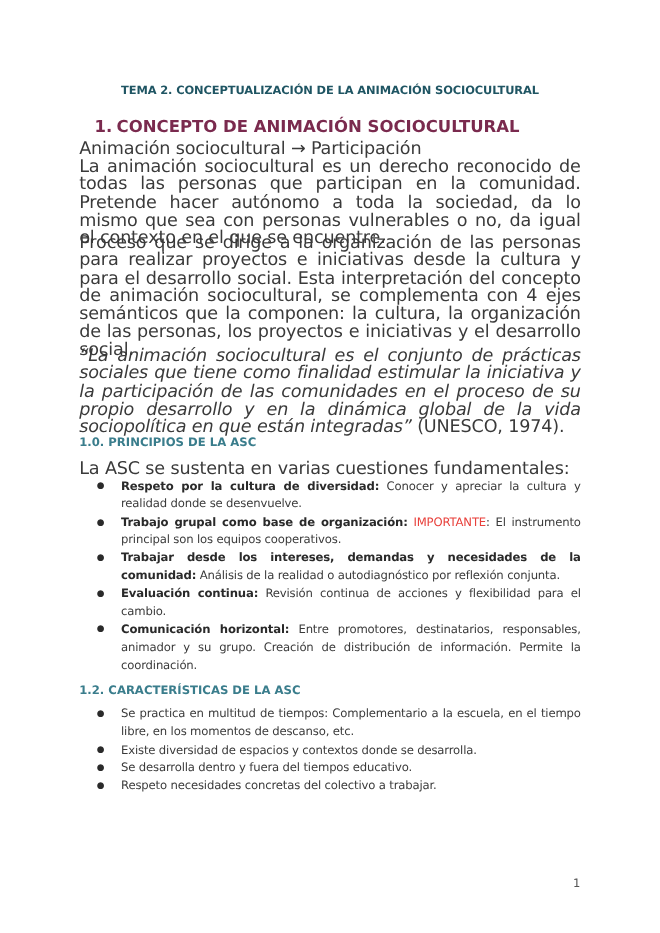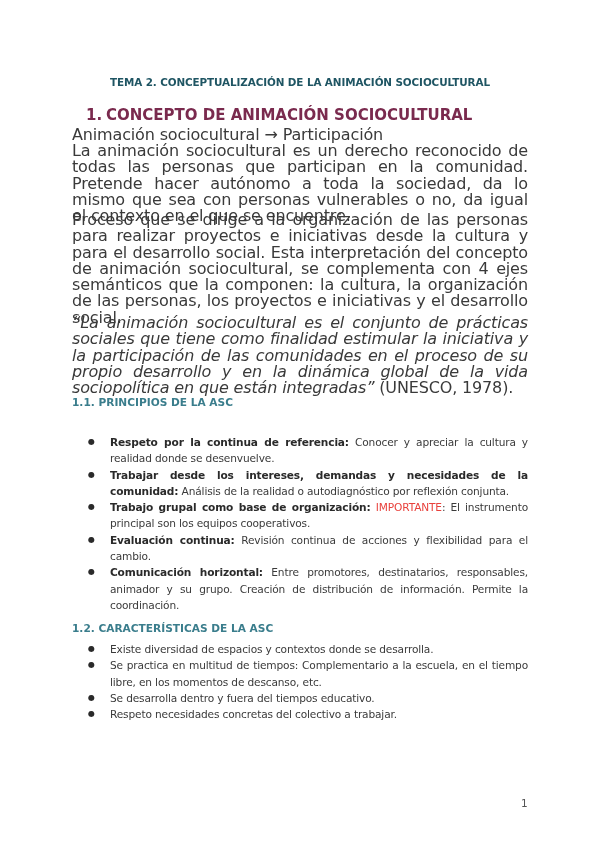--- a/index.html
+++ b/index.html
@@ -30,36 +30,37 @@
 
   <div class="h1">
     <span class="num">1.</span><span>CONCEPTO DE ANIMACIÓN SOCIOCULTURAL</span>
   </div>
 
   <div class="text" style="top:127px;">Animación sociocultural → Participación</div>
   <div class="text" style="top:143px;">La animación sociocultural es un derecho reconocido de todas las personas que participan en la comunidad. Pretende hacer autónomo a toda la sociedad, da lo mismo que sea con personas vulnerables o no, da igual el contexto en el que se encuentre.</div>
   <div class="text" style="top:212px;">Proceso que se dirige a la organización de las personas para realizar proyectos e iniciativas desde la cultura y para el desarrollo social. Esta interpretación del concepto de animación sociocultural, se complementa con 4 ejes semánticos que la componen: la cultura, la organización de las personas, los proyectos e iniciativas y el desarrollo social.</div>
 
   <div class="text" style="top:315px;">
-    <span class="italic" style="font-style:italic;">“La animación sociocultural es el conjunto de prácticas sociales que tiene como finalidad estimular la iniciativa y la participación de las comunidades en el proceso de su propio desarrollo y en la dinámica global de la vida sociopolítica en que están integradas”</span><span> (UNESCO, 1978).</span>
+    <span class="italic" style="font-style:italic;">“La animación sociocultural es el conjunto de prácticas sociales que tiene como finalidad estimular la iniciativa y la participación de las comunidades en el proceso de su propio desarrollo y en la dinámica global de la vida sociopolítica en que están integradas”</span><span> (UNESCO, 1974).</span>
   </div>
 
-  <div class="h2" style="top:396px;">1.1. PRINCIPIOS DE LA ASC</div>
+  <div class="h2" style="top:396px;">1.0. PRINCIPIOS DE LA ASC</div>
+  <div class="text" style="top:418px;">La ASC se sustenta en varias cuestiones fundamentales:</div>
 
   <ul class="bullets" style="top:434px;">
-    <li><span class="b">Respeto por la continua de referencia:</span><span> Conocer y apreciar la cultura y realidad donde se desenvuelve.</span></li>
+    <li><span class="b">Respeto por la cultura de diversidad:</span><span> Conocer y apreciar la cultura y realidad donde se desenvuelve.</span></li>
+    <li><span class="b">Trabajo grupal como base de organización:</span><span class="red"> IMPORTANTE</span><span>: El instrumento principal son los equipos cooperativos.</span></li>
     <li><span class="b">Trabajar desde los intereses, demandas y necesidades de la comunidad:</span><span> Análisis de la realidad o autodiagnóstico por reflexión conjunta.</span></li>
-    <li><span class="b">Trabajo grupal como base de organización:</span><span class="red"> IMPORTANTE</span><span>: El instrumento principal son los equipos cooperativos.</span></li>
     <li><span class="b">Evaluación continua:</span><span> Revisión continua de acciones y flexibilidad para el cambio.</span></li>
     <li><span class="b">Comunicación horizontal:</span><span> Entre promotores, destinatarios, responsables, animador y su grupo. Creación de distribución de información. Permite la coordinación.</span></li>
   </ul>
 
   <div class="h2" style="top:622px;">1.2. CARACTERÍSTICAS DE LA ASC</div>
 
   <ul class="bullets" style="top:641px;">
+    <li>Se practica en multitud de tiempos: Complementario a la escuela, en el tiempo libre, en los momentos de descanso, etc.</li>
     <li>Existe diversidad de espacios y contextos donde se desarrolla.</li>
-    <li>Se practica en multitud de tiempos: Complementario a la escuela, en el tiempo libre, en los momentos de descanso, etc.</li>
     <li>Se desarrolla dentro y fuera del tiempos educativo.</li>
     <li>Respeto necesidades concretas del colectivo a trabajar.</li>
   </ul>
 
   <div class="pnum">1</div>
 </div>
 
 </body></html>

